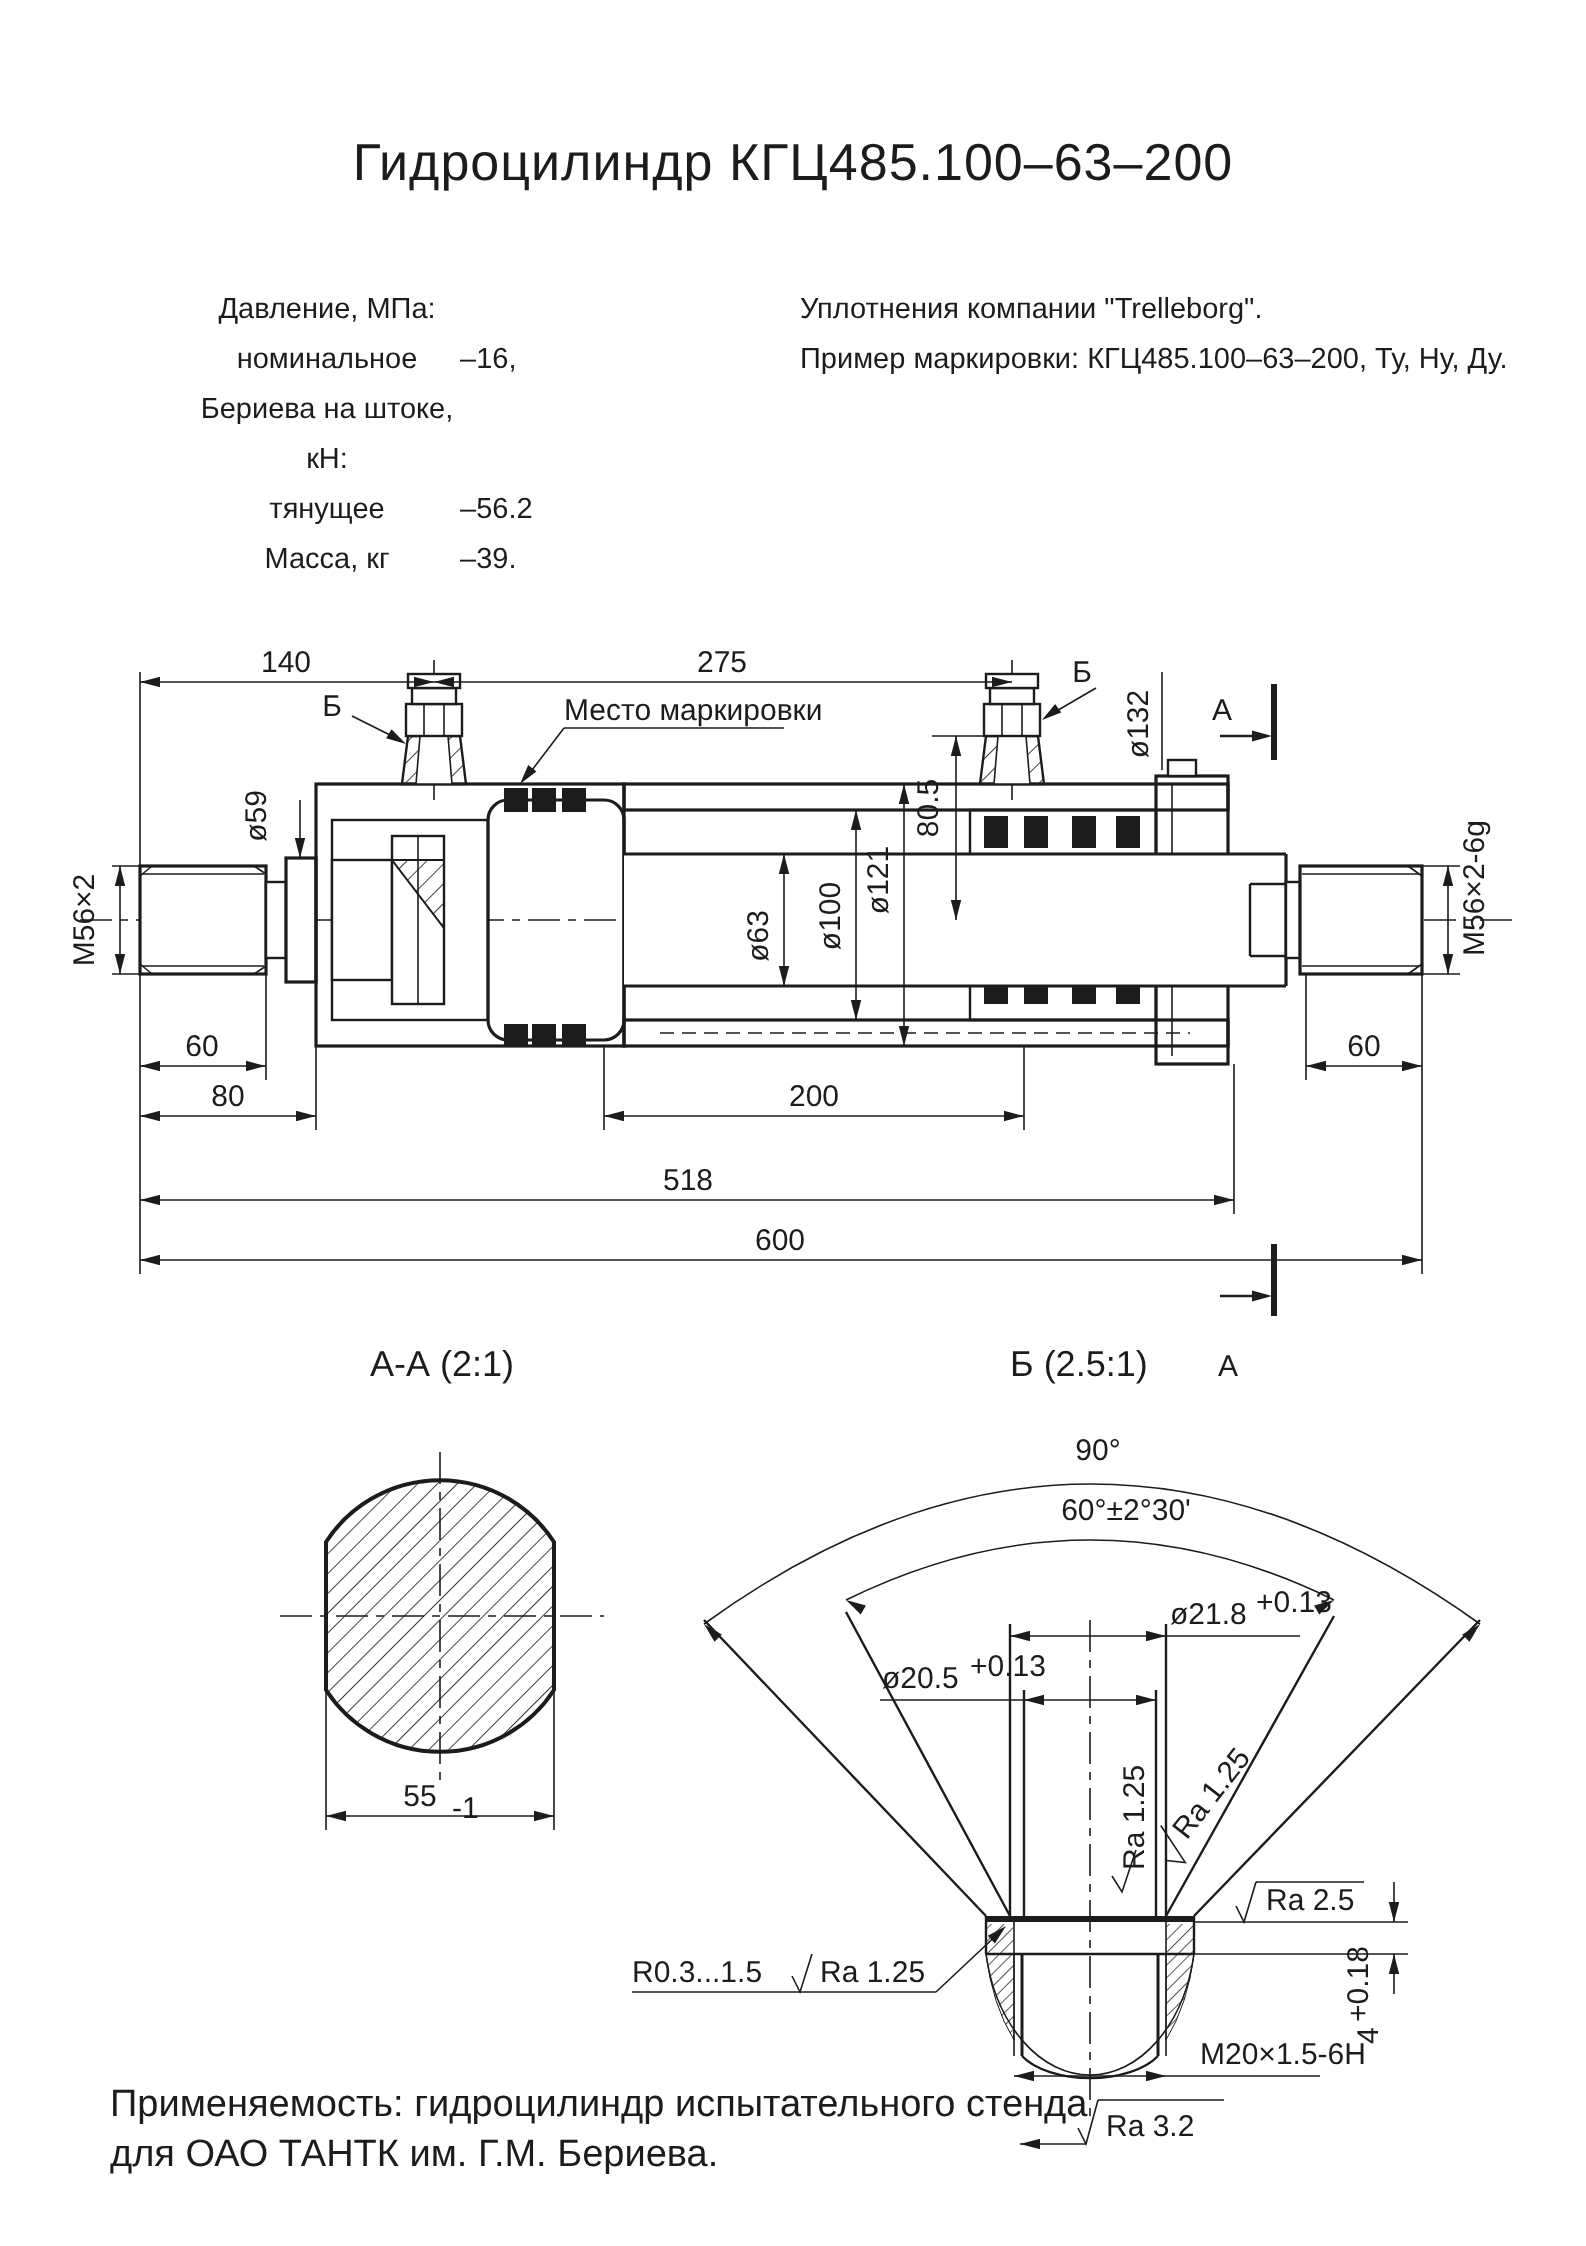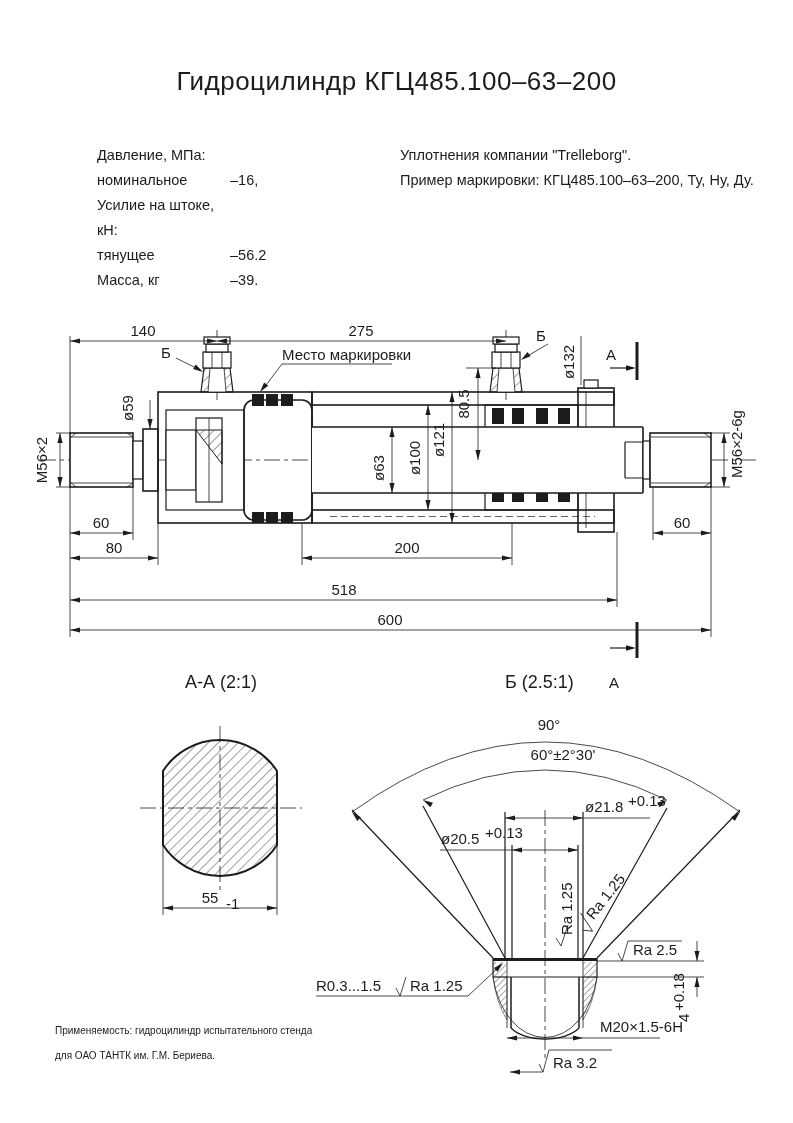--- a/index.html
+++ b/index.html
@@ -2,23 +2,23 @@
 <html><head>
 <meta charset="utf-8">
 <style>
   html,body{margin:0;padding:0;background:#fff;}
   #page{position:relative;width:793px;height:1123px;background:#fff;overflow:hidden;
         font-family:"Liberation Sans",sans-serif;color:#1c1c1c;}
   .abs{position:absolute;}
   #title{left:0;right:0;top:66px;text-align:center;font-size:26px;letter-spacing:.5px;white-space:nowrap;}
   .specs{left:97px;top:143px;font-size:14.5px;line-height:25px;}
   .spec-row{display:flex;}
-  .spec-row .lb{width:133px;}
+  .spec-row .lb{width:133px;text-align:center;}
   .notes{left:400px;top:143px;font-size:14.5px;line-height:25px;white-space:nowrap;}
-  .app{left:55px;top:1018px;font-size:10px;line-height:25px;white-space:nowrap;}
+  .app{left:55px;top:1040px;font-size:19px;line-height:25px;white-space:nowrap;}
   .sec-title{font-size:18px;white-space:nowrap;}
   #wm{left:192px;top:512px;font-size:46px;font-weight:bold;letter-spacing:1px;
       color:rgba(150,158,208,0.55);white-space:nowrap;z-index:5;pointer-events:none;}
   svg{position:absolute;left:0;top:0;}
   svg text{font-family:"Liberation Sans",sans-serif;fill:#1c1c1c;font-size:15px;}
   .ln{stroke:#1c1c1c;fill:none;}
   .thin{stroke-width:0.8;}
   .mid{stroke-width:1.2;}
   .thick{stroke-width:1.6;}
   .wh{fill:#fff;}
@@ -36,21 +36,21 @@
   <div class="abs specs">
     <div class="spec-row">
         <span class="lb">Давление, МПа:</span>
         <span></span>
       </div>
     <div class="spec-row">
         <span class="lb">номинальное</span>
         <span>–16,</span>
       </div>
     <div class="spec-row">
-        <span class="lb">Усилие на штоке, кН:</span>
+        <span class="lb">Бериева на штоке, кН:</span>
         <span></span>
       </div>
     <div class="spec-row">
         <span class="lb">тянущее</span>
         <span>–56.2</span>
       </div>
     <div class="spec-row">
         <span class="lb">Масса, кг</span>
         <span>–39.</span>
       </div>

